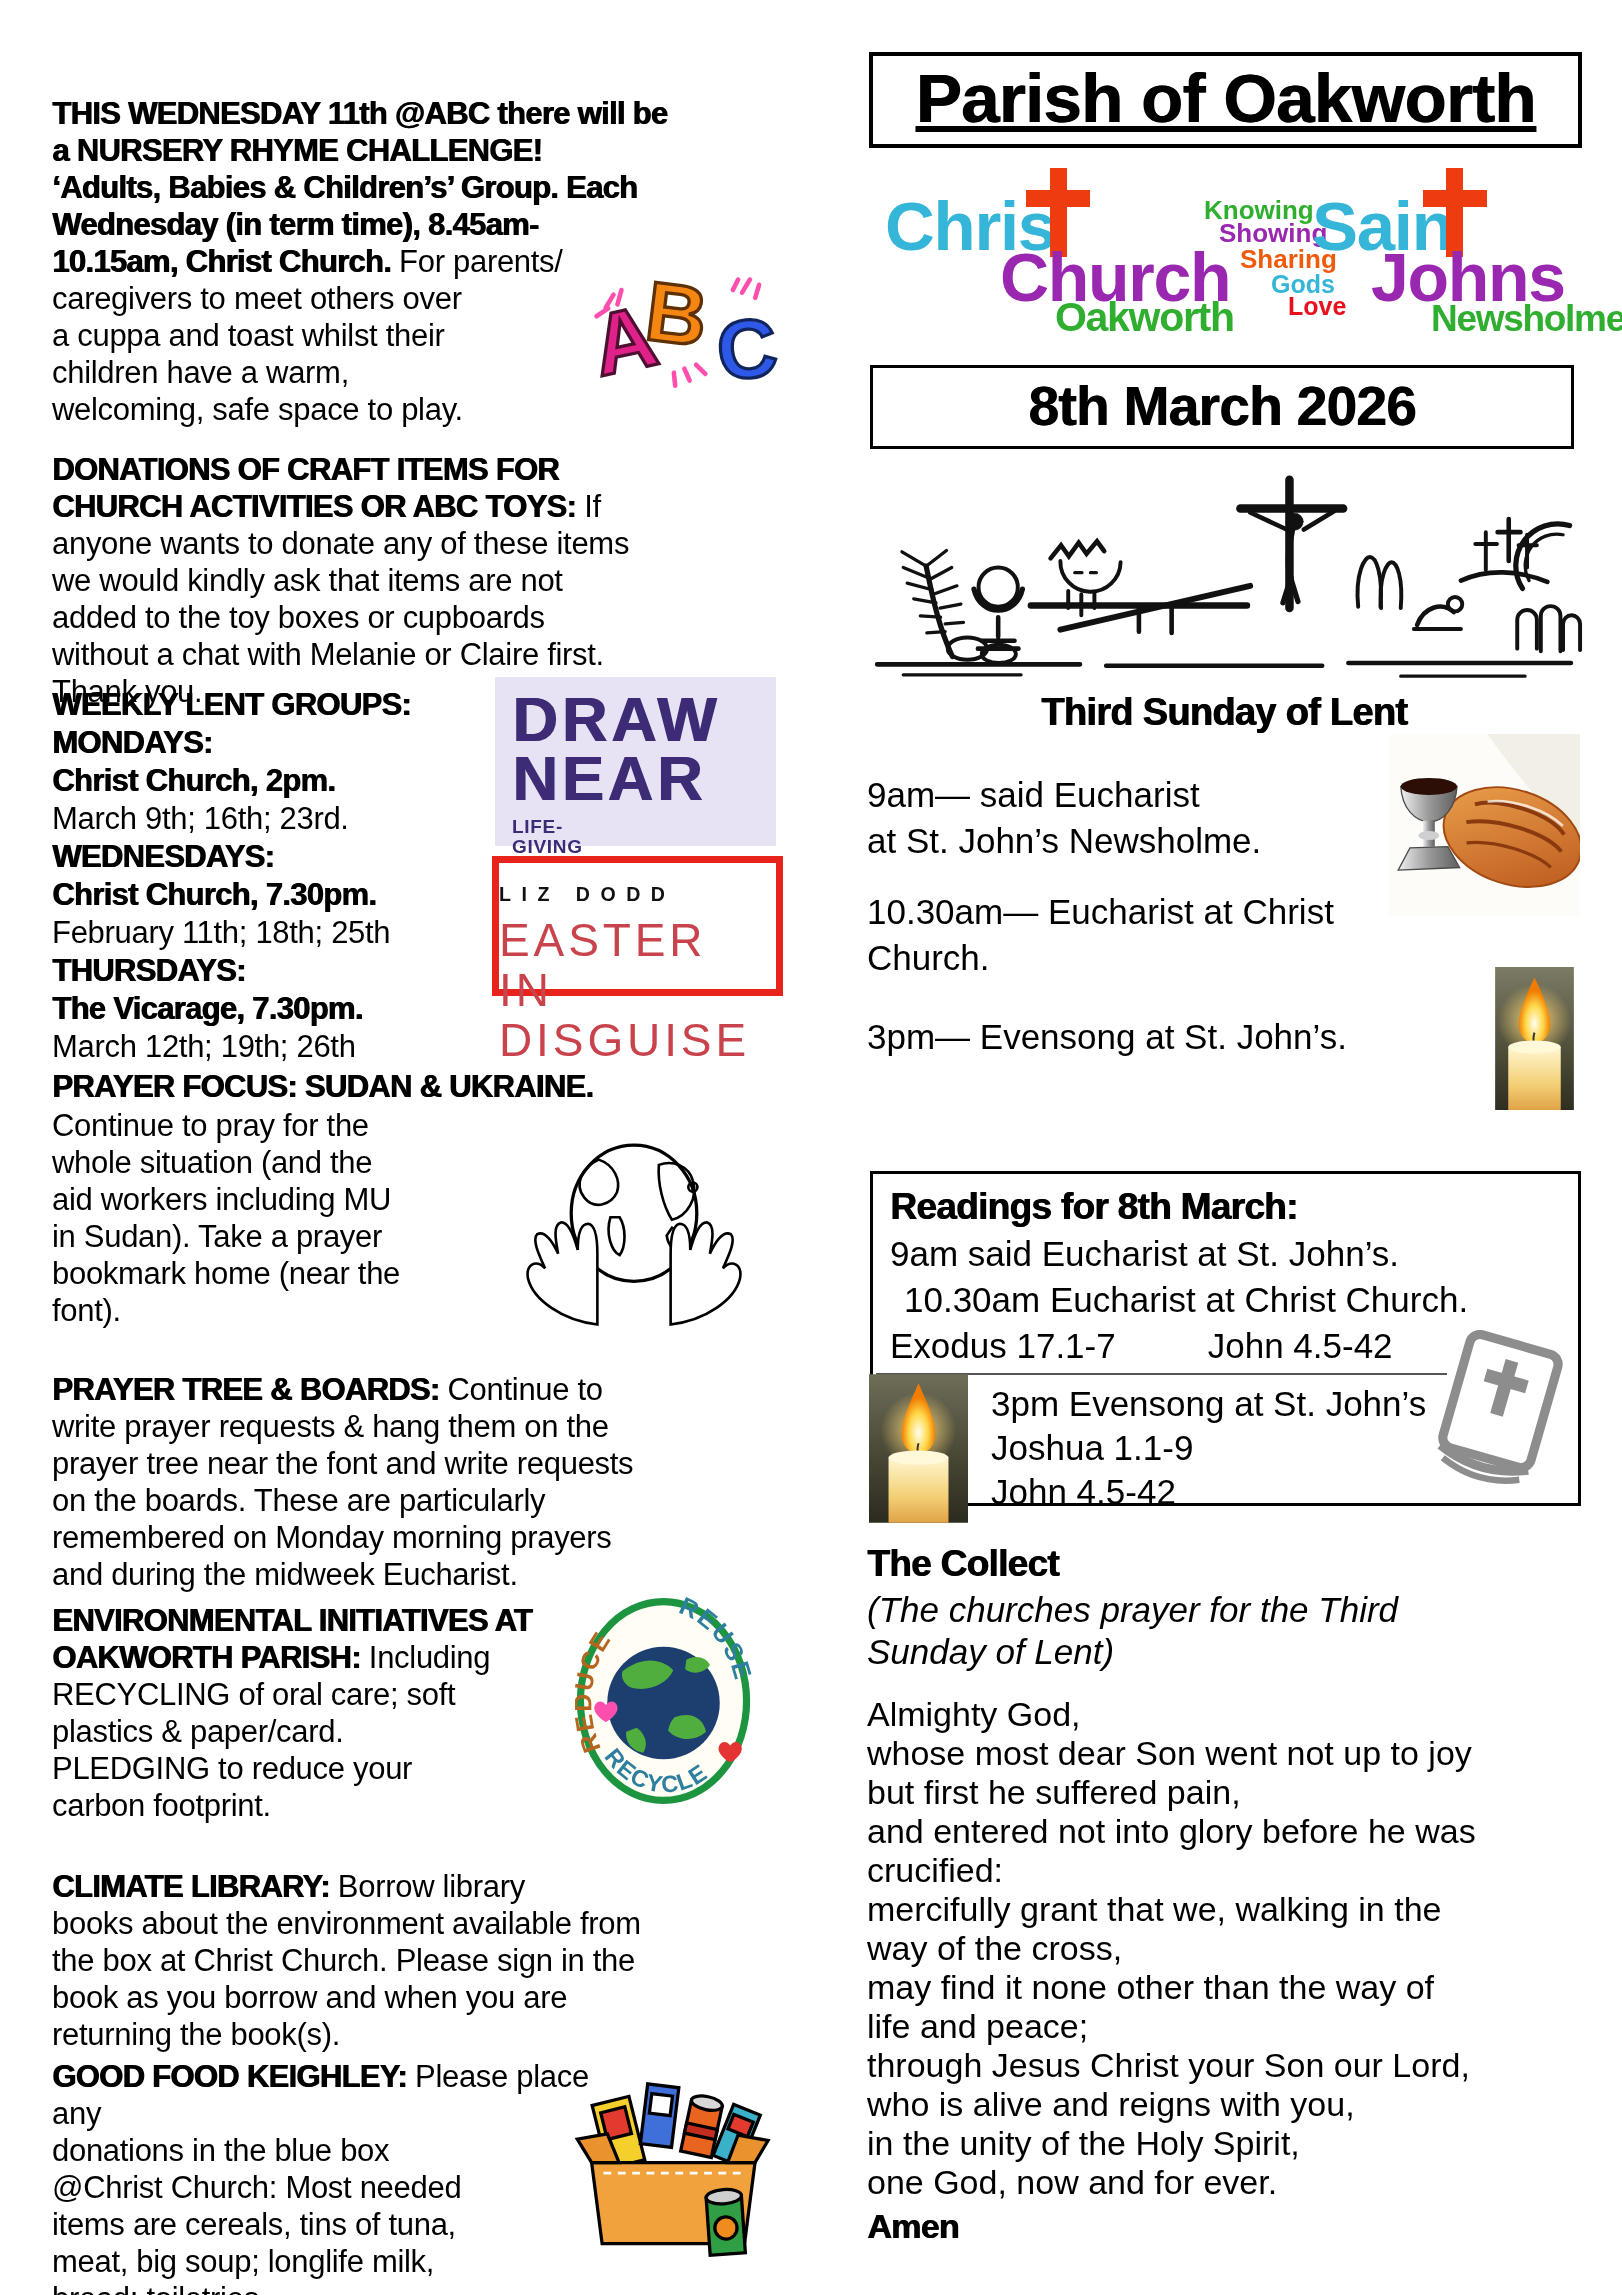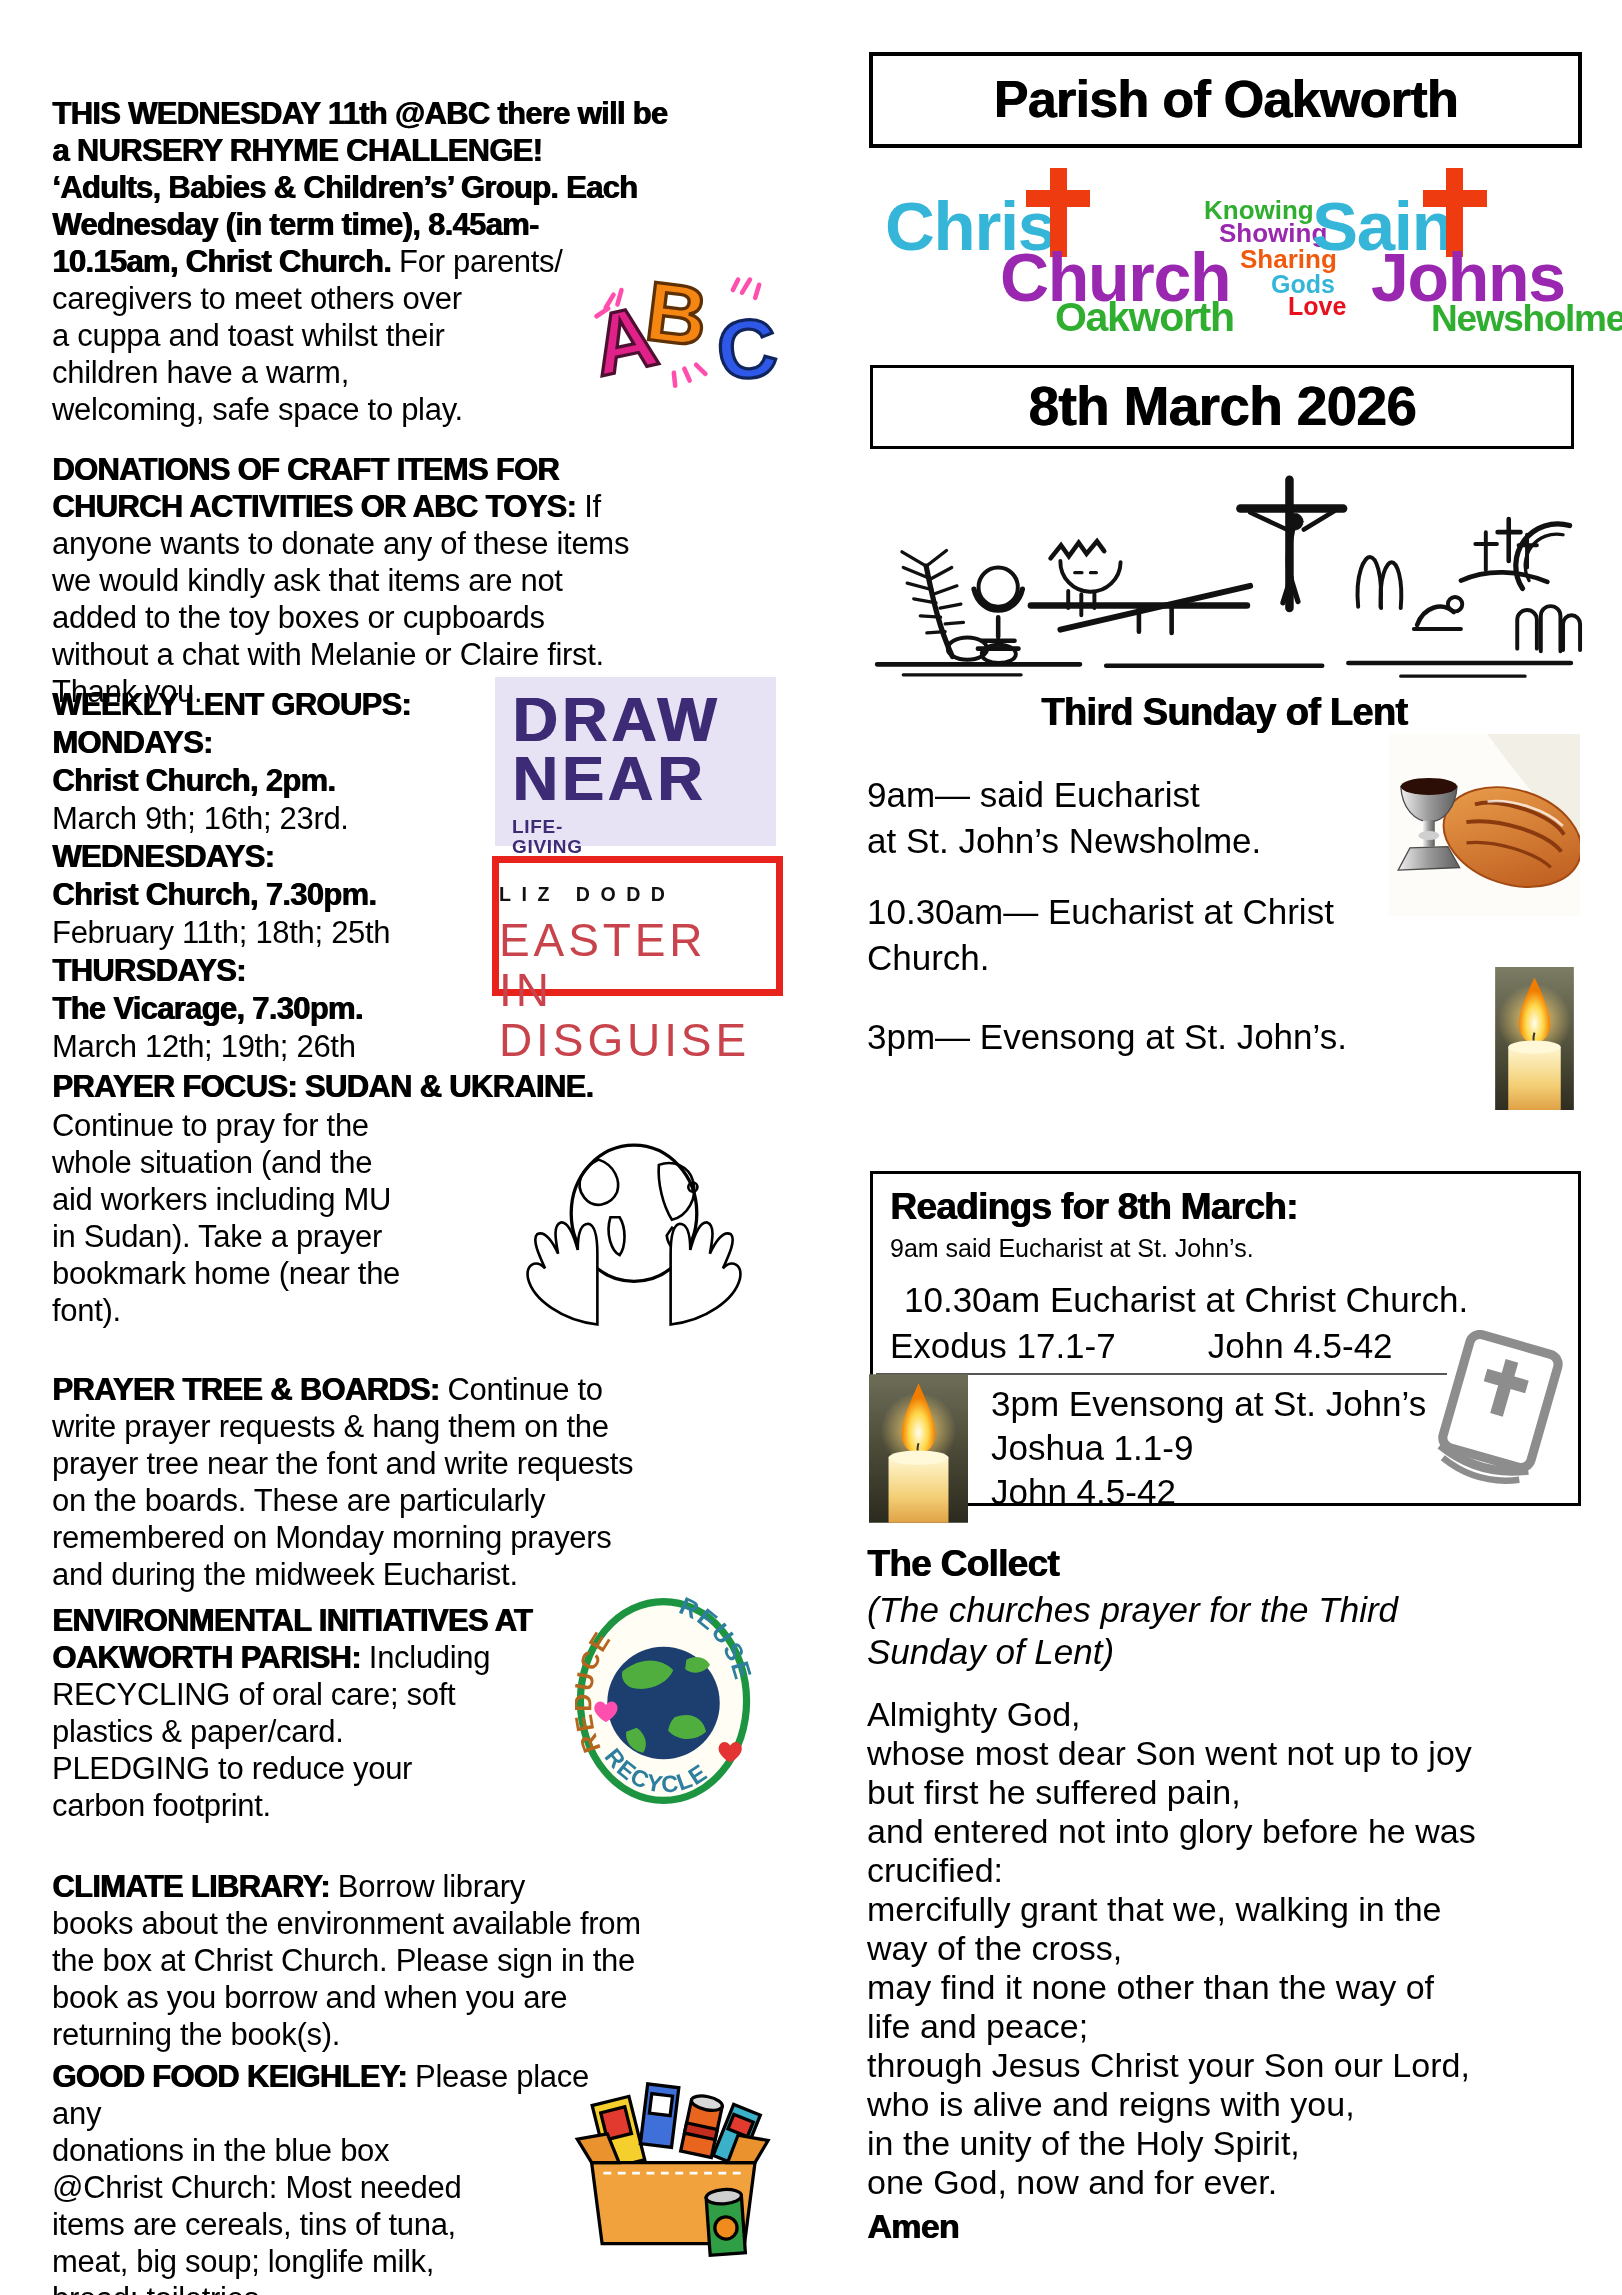--- a/index.html
+++ b/index.html
@@ -215,21 +215,21 @@
       <path d="M46,164 L260,164" fill="none" stroke="#fff" stroke-width="4" stroke-dasharray="12 10"></path>
       <g transform="rotate(-4 232 240)">
           <rect x="206" y="200" width="54" height="88" fill="#2f9e44"></rect>
           <ellipse cx="233" cy="200" rx="27" ry="11" fill="#cfcfcf"></ellipse>
           <circle cx="233" cy="248" r="17" fill="#f08c1e"></circle>
         </g>
     </g>
   </svg>
 
   <div class="abs box ctr" style="left:869px; top:52px; width:713px; height:96px; border-width:4.6px;">
-    <div class="hb" style="font-size:52px; line-height:86px;">Parish of Oakworth</div>
+    <div class="hb" style="font-size:69px; line-height:86px;text-decoration:underline;">Parish of Oakworth</div>
   </div>
 
   <div class="abs" style="left:851px; top:164px; width:733px; height:204px;">
     <div class="abs wa cyan" style="left:34px; top:27.5px; font-size:69px;">Chris</div>
     <div class="abs crossbar" style="left:199px; top:3.9px; width:17px; height:89px;"></div>
     <div class="abs crossbar" style="left:175px; top:26px; width:64px; height:17px;"></div>
     <div class="abs wa purp" style="left:149px; top:79px; font-size:68px;">Church</div>
     <div class="abs wa grn" style="left:204px; top:133px; font-size:41px;">Oakworth</div>
 
     <div class="abs wa grn" style="left:353px; top:33px;  font-size:26px; letter-spacing:0;">Knowing</div>
@@ -351,21 +351,21 @@
     <rect width="120" height="218" fill="url(#cbgA)"></rect>
     <circle cx="60" cy="82" r="56" fill="url(#glowA)"></circle>
     <path d="M60,16 C75,48 84,68 84,88 a24,28 0 0 1 -48,0 C36,68 45,48 60,16 Z" fill="url(#flameA)"></path>
     <path d="M60,100 q-3,10 0,16" stroke="#333" stroke-width="3" fill="none"></path>
     <rect x="20" y="122" width="80" height="96" fill="url(#waxA)"></rect>
     <ellipse cx="60" cy="122" rx="40" ry="10" fill="#fff8d9"></ellipse>
   </svg>
 
   <div class="abs box" style="left:870px; top:1171px; width:711px; height:335px; overflow:visible;text-decoration:underline;">
     <div class="readings-inner hb" style="left:17px; top:11.8px; font-size:37px;">Readings for 8th March:</div>
-    <div class="readings-inner" style="left:17px; top:60px; font-size:25px;">9am said Eucharist at St. John’s.</div>
+    <div class="readings-inner" style="left:17px; top:60px; font-size:35px;">9am said Eucharist at St. John’s.</div>
     <div class="readings-inner" style="left:17px; top:106px; font-size:35px;margin-left:14px;">10.30am Eucharist at Christ Church.</div>
     <div class="readings-inner" style="left:17px; top:152px; font-size:35px;">
       <span>Exodus 17.1-7</span><span style="display:inline-block; width:92px;"></span><span>John 4.5-42</span>
     </div>
     <div class="readings-inner sep" style="left:2.6px; top:199px; width:571px; height:2px;"></div>
 
     <svg class="readings-inner" style="left:-3.9px; top:200px;" width="99" height="149" viewBox="0 0 152 228">
       <defs>
         <radialGradient id="glowB">
             <stop offset="0" stop-color="#ffd977" stop-opacity=".95"></stop>

